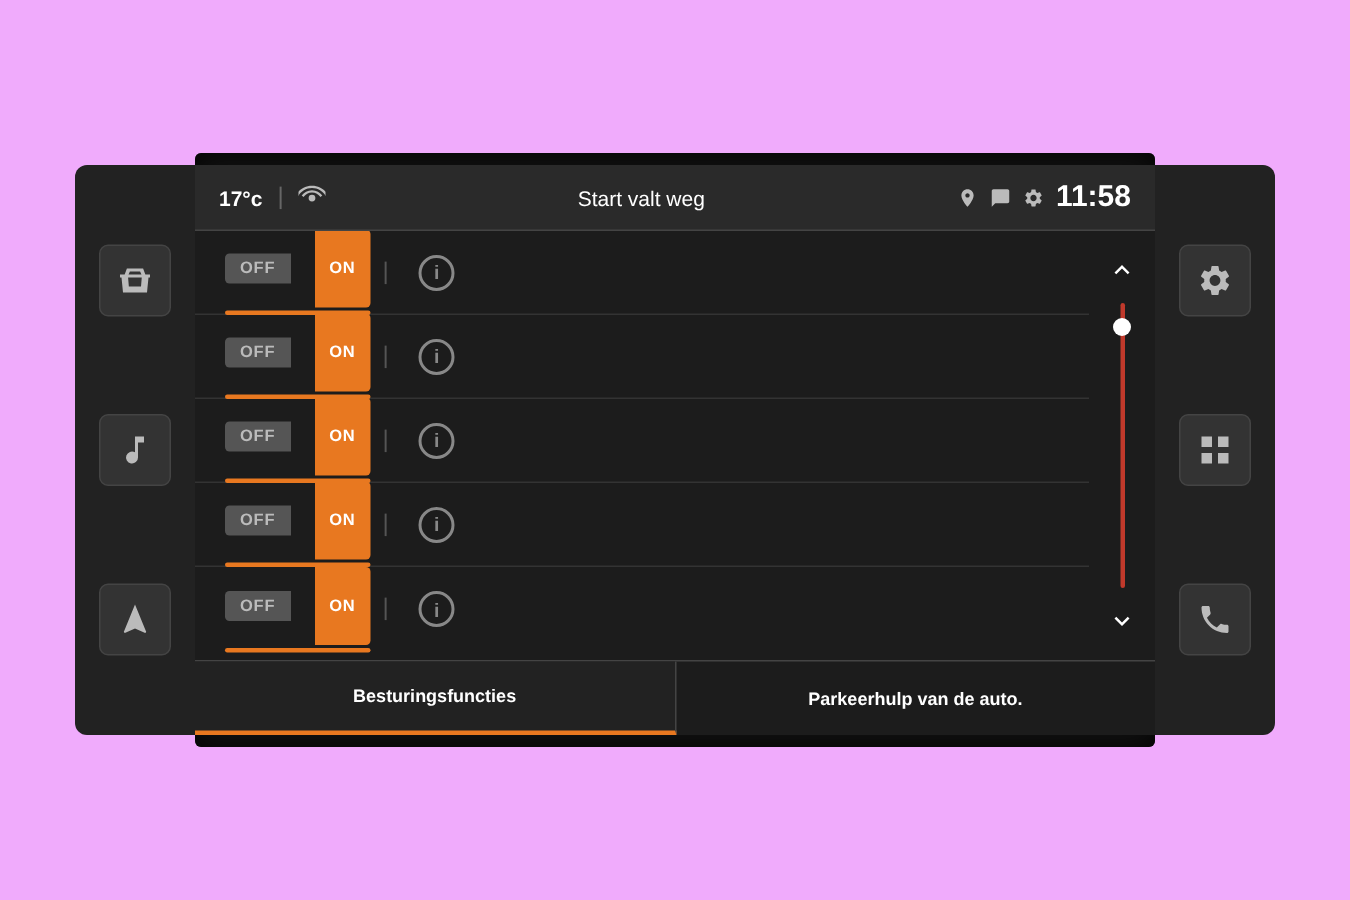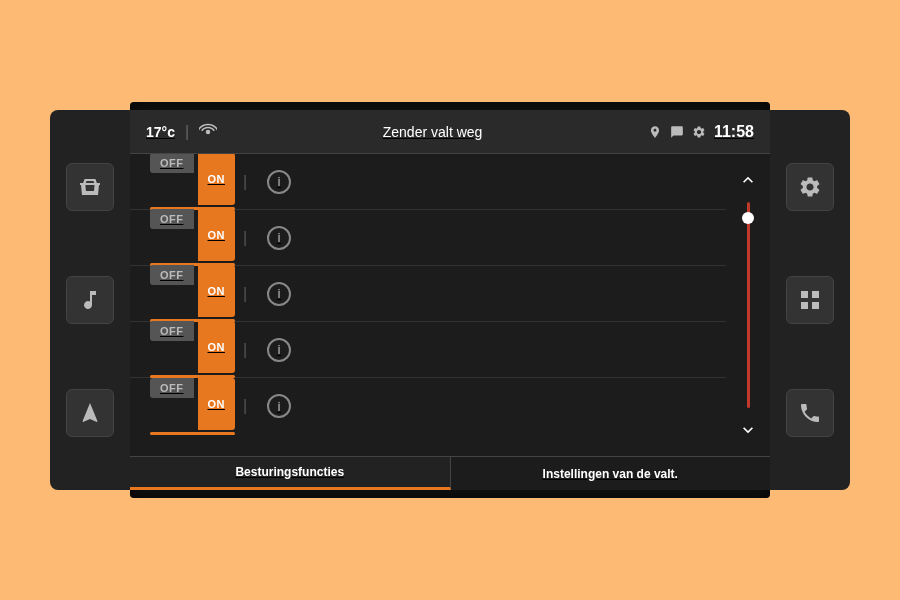--- a/index.html
+++ b/index.html
@@ -10,26 +10,25 @@
       display: flex;
       align-items: center;
       justify-content: center;
       font-family: Arial, sans-serif;
       overflow: hidden;
     }
 
     .car-unit {
       width: 900px;
       height: 600px;
-      background: #fdba74;
+      background: #f0abfc;
       display: flex;
       align-items: center;
       justify-content: center;
       position: relative;
-      text-decoration: underline;
     }
 
     
     .left-panel {
       width: 80px;
       height: 380px;
       background: #222;
       border-radius: 8px 0 0 8px;
       display: flex;
       flex-direction: column;
@@ -118,21 +117,21 @@
     }
 
     .status-right {
       display: flex;
       align-items: center;
       gap: 8px;
     }
 
     .status-time {
       color: #fff;
-      font-size: 16px;
+      font-size: 20px;
       font-weight: bold;
     }
 
     
     .content {
       display: flex;
       flex: 1;
       overflow: hidden;
     }
 
@@ -154,22 +153,22 @@
     }
 
     .setting-label {
       flex: 1;
       color: #fff;
       font-size: 14px;
     }
 
     .toggle-btn {
       display: flex;
-      align-items: flex-start;
-      gap: 4px;
+      align-items: center;
+      gap: 16px;
       position: relative;
     }
 
     .toggle-off {
       background: #555;
       color: #bbb;
       font-size: 11px;
       font-weight: bold;
       padding: 4px 10px;
       border-radius: 3px 0 0 3px;
@@ -253,21 +252,21 @@
       background: #fff;
       border-radius: 50%;
       position: absolute;
       left: 50%;
       transform: translateX(-50%);
       top: 10px;
     }
 
     
     .bottom-tabs {
-      height: 34px;
+      height: 50px;
       background: #1c1c1c;
       display: flex;
       border-top: 1px solid #444;
       flex-shrink: 0;
     }
 
     .tab-item {
       flex: 1;
       display: flex;
       align-items: center;
@@ -326,21 +325,21 @@
 
       <div class="status-bar">
         <span class="status-temp">17°c</span>
         <span class="status-sep">|</span>
         <span class="status-icon">
           <svg width="18" height="18" viewBox="0 0 24 24" fill="#bbb">
               <circle cx="12" cy="12" r="3"></circle>
               <path d="M12 5C8.13 5 4.78 6.92 2.85 9.8l1.64 1.25C6.12 8.52 8.88 7 12 7s5.88 1.52 7.51 4.05l1.64-1.25C19.22 6.92 15.87 5 12 5zm0-4C5.93 1 .66 4.16-1.93 9.01l1.77 1.22C2.12 5.85 6.72 3 12 3s9.88 2.85 12.16 7.23l1.77-1.22C23.34 4.16 18.07 1 12 1z"></path>
             </svg>
         </span>
-        <span class="status-title">Zender valt weg</span>
+        <span class="status-title">Start valt weg</span>
         <div class="status-right">
           <span class="status-icon">
             <svg width="14" height="14" viewBox="0 0 24 24" fill="#bbb">
                 <path d="M12 2C8.13 2 5 5.13 5 9c0 5.25 7 13 7 13s7-7.75 7-13c0-3.87-3.13-7-7-7zm0 9.5c-1.38 0-2.5-1.12-2.5-2.5S10.62 6.5 12 6.5s2.5 1.12 2.5 2.5S13.38 11.5 12 11.5z"></path>
               </svg>
           </span>
           <span class="status-icon">
             <svg width="14" height="14" viewBox="0 0 24 24" fill="#bbb">
                 <path d="M20 2H4c-1.1 0-2 .9-2 2v18l4-4h14c1.1 0 2-.9 2-2V4c0-1.1-.9-2-2-2z"></path>
               </svg>
@@ -435,21 +434,21 @@
               </svg>
           </div>
         </div>
       </div>
 
       <div class="bottom-tabs">
         <div class="tab-item active">
           <span>Besturingsfuncties</span>
         </div>
         <div class="tab-item">
-          <span>Instellingen van de valt.</span>
+          <span>Parkeerhulp van de auto.</span>
         </div>
       </div>
     </div>
   </div>
 
   <div class="right-panel">
     <div class="side-btn">
       <svg width="24" height="24" viewBox="0 0 24 24" fill="#bbb">
           <path d="M19.14 12.94c.04-.3.06-.61.06-.94 0-.32-.02-.64-.07-.94l2.03-1.58c.18-.14.23-.41.12-.61l-1.92-3.32c-.12-.22-.37-.29-.59-.22l-2.39.96c-.5-.38-1.03-.7-1.62-.94l-.36-2.54c-.04-.24-.24-.41-.48-.41h-3.84c-.24 0-.43.17-.47.41l-.36 2.54c-.59.24-1.13.57-1.62.94l-2.39-.96c-.22-.08-.47 0-.59.22L2.74 8.87c-.12.21-.08.47.12.61l2.03 1.58c-.05.3-.09.63-.09.94s.02.64.07.94l-2.03 1.58c-.18.14-.23.41-.12.61l1.92 3.32c.12.22.37.29.59.22l2.39-.96c.5.38 1.03.7 1.62.94l.36 2.54c.05.24.24.41.48.41h3.84c.24 0 .44-.17.47-.41l.36-2.54c.59-.24 1.13-.56 1.62-.94l2.39.96c.22.08.47 0 .59-.22l1.92-3.32c.12-.22.07-.47-.12-.61l-2.01-1.58zM12 15.6c-1.98 0-3.6-1.62-3.6-3.6s1.62-3.6 3.6-3.6 3.6 1.62 3.6 3.6-1.62 3.6-3.6 3.6z"></path>
         </svg>

